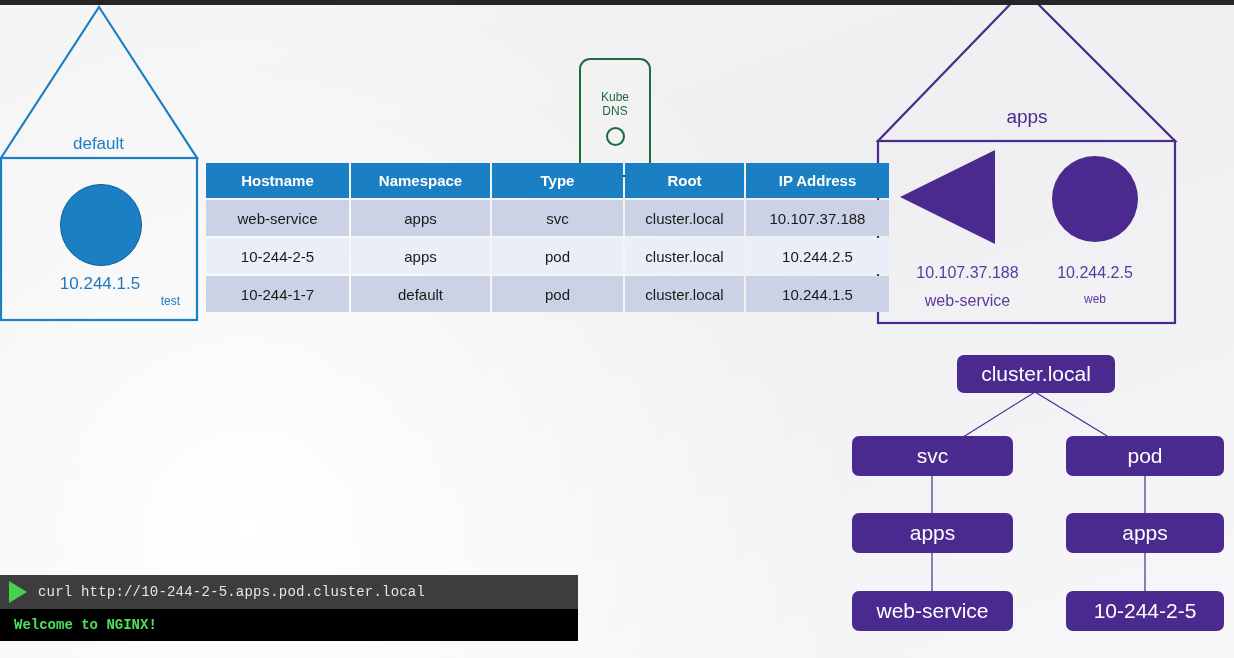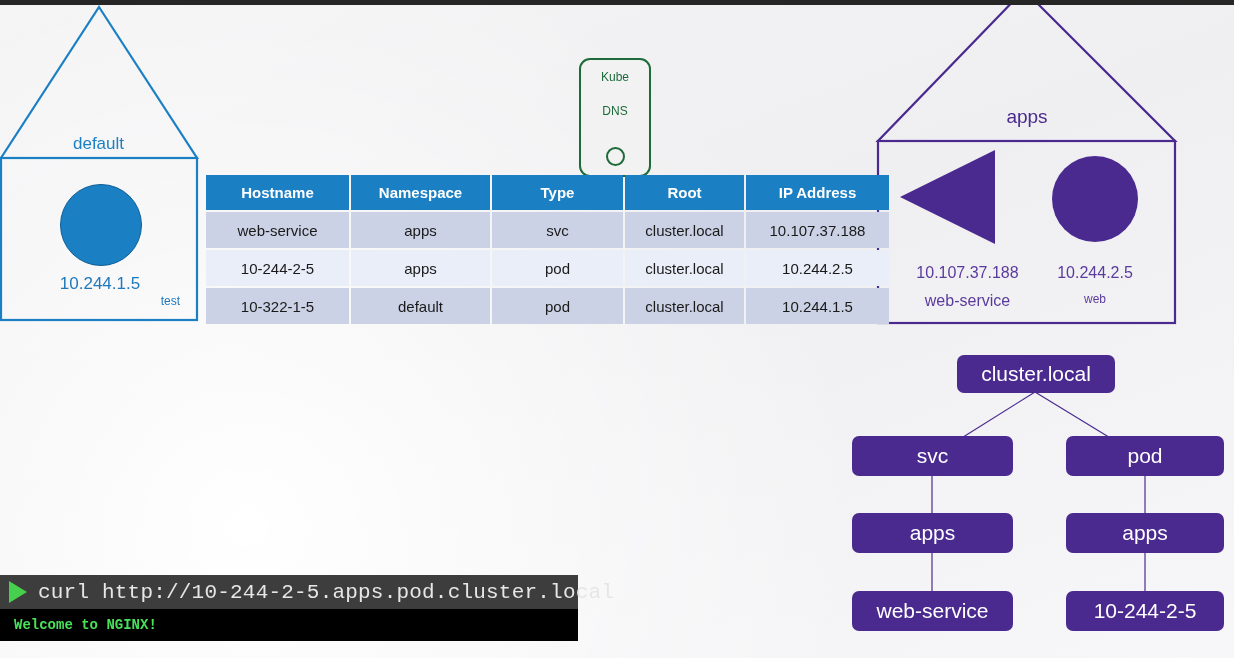--- a/index.html
+++ b/index.html
@@ -112,39 +112,38 @@
     left: 579px; top: 58px;
     width: 68px; height: 115px;
     border: 2.5px solid #1d6b3a;
     border-radius: 11px;
     background: #f2f2f2;
     display: flex;
     flex-direction: column;
     align-items: center;
     justify-content: center;
     z-index: 5;
-    gap: 20px;
   }
   #kube-dns .kd-text {
     color: #1d6b3a;
     font-size: 12px;
     line-height: 14px;
     text-align: center;
   }
   #kube-dns .kd-button {
     margin-top: 9px;
     width: 15px; height: 15px;
     border: 2px solid #1d6b3a;
     border-radius: 50%;
   }
 
   
   #dns-table {
     position: absolute;
-    left: 204px; top: 173px;
+    left: 204px; top: 161px;
     border-collapse: separate;
     border-spacing: 2px 2px;
     z-index: 10;
   }
   #dns-table th {
     background: #1b7fc4;
     color: #ffffff;
     font-size: 15px;
     font-weight: bold;
     height: 35px;
@@ -208,21 +207,21 @@
   #terminal-run-icon {
     width: 0; height: 0;
     margin-left: 9px;
     border-top: 11px solid transparent;
     border-bottom: 11px solid transparent;
     border-left: 18px solid #47d04e;
   }
   #terminal-command {
     margin-left: 11px;
     color: #e6e6e6;
-    font-size: 21px;
+    font-size: 14px;
     letter-spacing: 0.2px;
     white-space: nowrap;
   }
   #terminal-output {
     background: #000000;
     height: 32px;
     display: flex;
     align-items: center;
     font-weight: bold;
   }
@@ -290,21 +289,21 @@
         <td>10.107.37.188</td>
       </tr>
       <tr class="row-b">
         <td>10-244-2-5</td>
         <td>apps</td>
         <td>pod</td>
         <td>cluster.local</td>
         <td>10.244.2.5</td>
       </tr>
       <tr class="row-a">
-        <td>10-322-1-5</td>
+        <td>10-244-1-7</td>
         <td>default</td>
         <td>pod</td>
         <td>cluster.local</td>
         <td>10.244.1.5</td>
       </tr>
     </tbody>
   </table>
 
   <div id="dns-tree">
     <svg class="tree-edges" viewBox="0 0 394 300">

